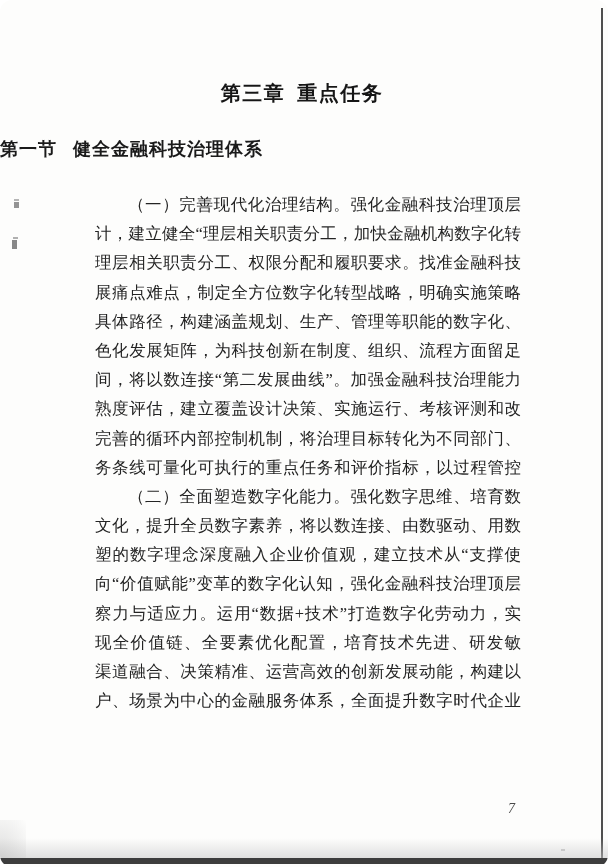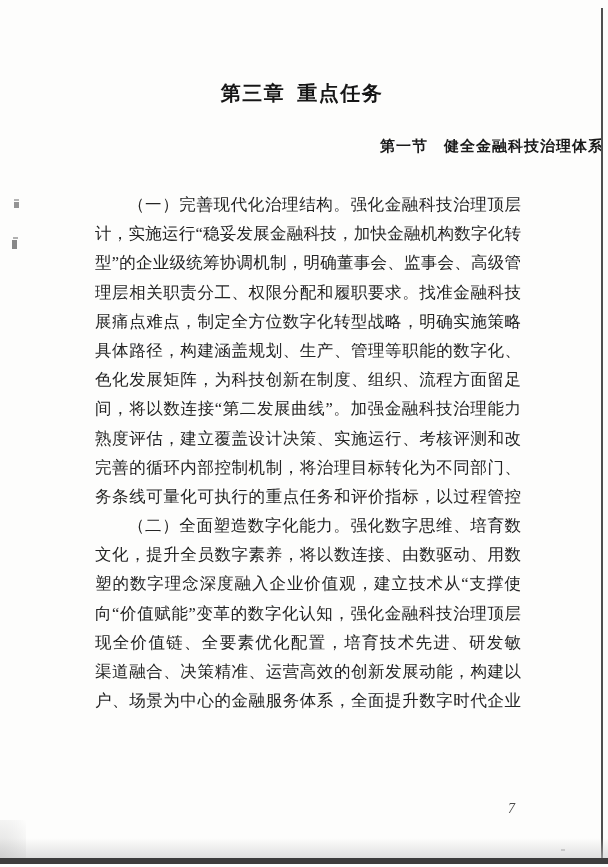--- a/index.html
+++ b/index.html
@@ -4,40 +4,41 @@
 <style>
   html, body { margin: 0; padding: 0; background: #ffffff; }
   .scan-page {
     position: relative;
     width: 608px;
     height: 867px;
     background: #fdfdfc;
     font-family: "Liberation Serif", serif;
     color: #1f1f1f;
     overflow: hidden;
+    border-radius: 12px;
   }
   .chapter-title {
     position: absolute;
     top: 80px;
     left: 0;
     width: 604px;
     text-align: center;
     font-size: 20px;
     font-weight: bold;
     letter-spacing: 1.5px;
     color: #161616;
   }
   .chapter-title .title-part { margin-left: 12px; }
   .section-title {
     position: absolute;
     top: 137px;
     left: 0;
     width: 604px;
-    text-align: right;
-    font-size: 15px;
+    text-align: left;
+    font-size: 18px;
     font-weight: bold;
     letter-spacing: 1px;
     color: #1a1a1a;
   }
   .section-title .title-part { margin-left: 16px; }
   .body-text {
     position: absolute;
     top: 190px;
     left: 95px;
     width: 426px;
@@ -114,34 +115,34 @@
   <div class="chapter-title">
     <span>第三章</span><span class="title-part">重点任务</span>
   </div>
 
   <div class="section-title">
     <span>第一节</span><span class="title-part">健全金融科技治理体系</span>
   </div>
 
   <div class="body-text" id="body-text">
       <div class="line first">（一）完善现代化治理结构。强化金融科技治理顶层设</div>
-      <div class="line">计，实施运行“稳妥发展金融科技，加快金融机构数字化转</div>
-      <div class="line">型”的企业级统筹协调机制，明确董事会、监事会、高级管</div>
+      <div class="line">计，建立健全“理层相关职责分工，加快金融机构数字化转</div>
       <div class="line">理层相关职责分工、权限分配和履职要求。找准金融科技发</div>
       <div class="line">展痛点难点，制定全方位数字化转型战略，明确实施策略和</div>
       <div class="line">具体路径，构建涵盖规划、生产、管理等职能的数字化、特</div>
       <div class="line">色化发展矩阵，为科技创新在制度、组织、流程方面留足空</div>
       <div class="line">间，将以数连接“第二发展曲线”。加强金融科技治理能力成</div>
       <div class="line">熟度评估，建立覆盖设计决策、实施运行、考核评测和改进</div>
       <div class="line">完善的循环内部控制机制，将治理目标转化为不同部门、业</div>
       <div class="line">务条线可量化可执行的重点任务和评价指标，以过程管控为</div>
       <div class="line first">（二）全面塑造数字化能力。强化数字思维、培育数字</div>
       <div class="line">文化，提升全员数字素养，将以数连接、由数驱动、用数重</div>
       <div class="line">塑的数字理念深度融入企业价值观，建立技术从“支撑使能”</div>
       <div class="line">向“价值赋能”变革的数字化认知，强化金融科技治理顶层设</div>
+      <div class="line">察力与适应力。运用“数据+技术”打造数字化劳动力，实</div>
       <div class="line">现全价值链、全要素优化配置，培育技术先进、研发敏捷、</div>
       <div class="line">渠道融合、决策精准、运营高效的创新发展动能，构建以用</div>
       <div class="line">户、场景为中心的金融服务体系，全面提升数字时代企业核</div>
     </div>
 
   <div class="page-number">7</div>
 
   <div class="edge-line-right"></div>
   <div class="bottom-shadow"></div>
   <div class="bottom-band"></div>

